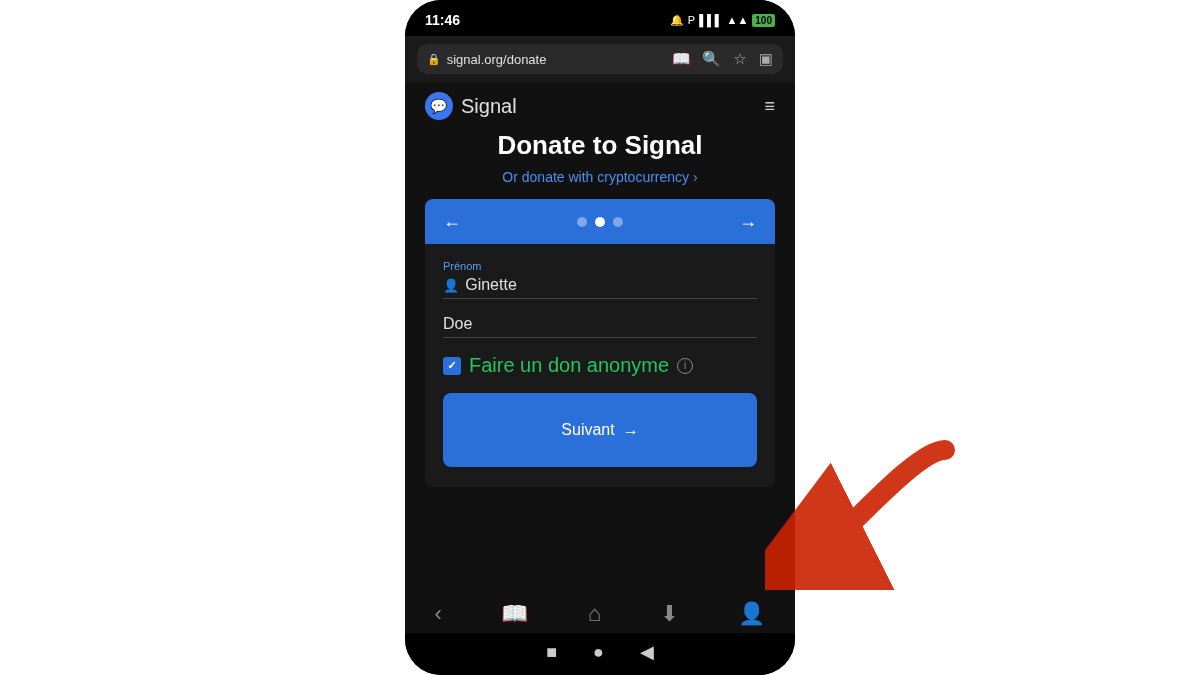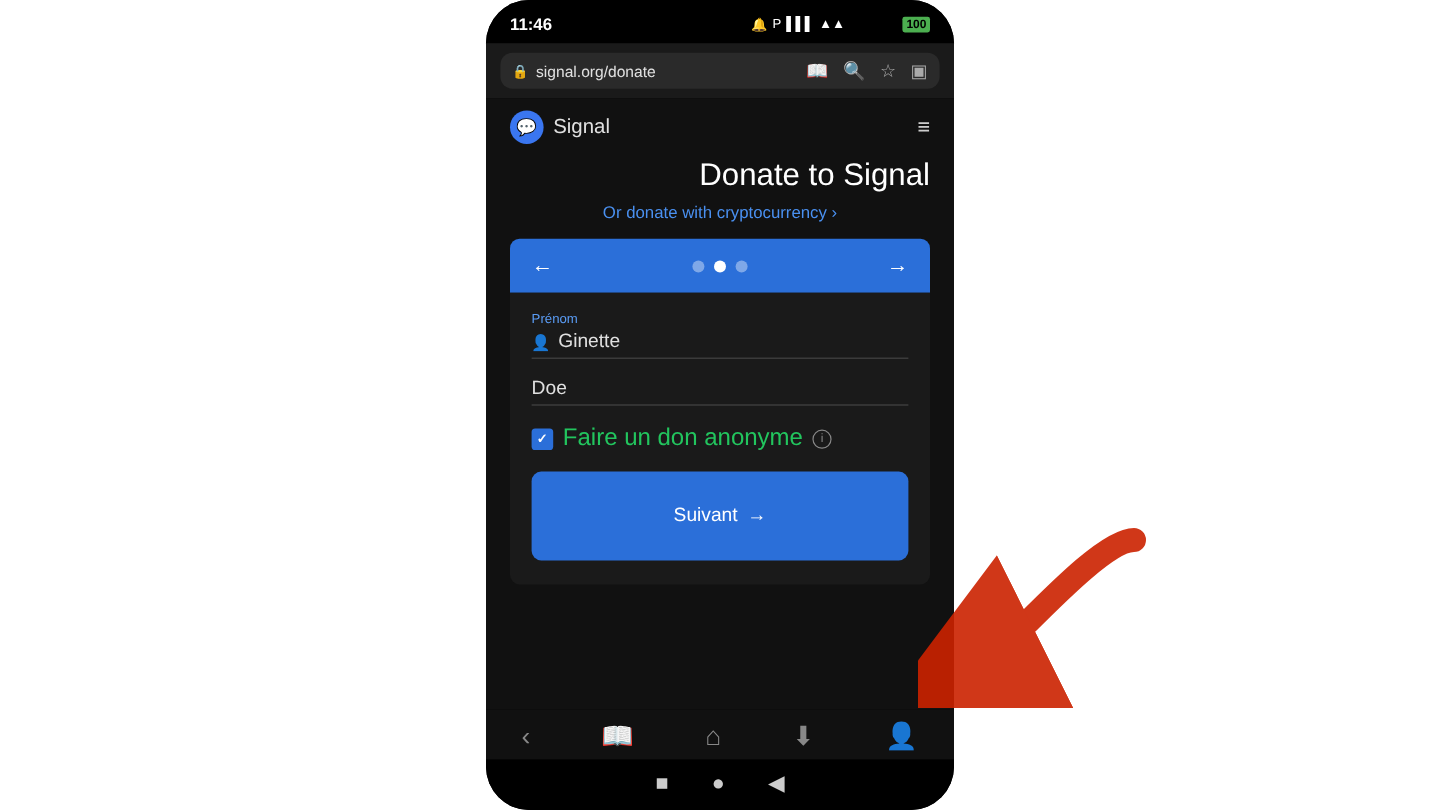--- a/index.html
+++ b/index.html
@@ -103,40 +103,40 @@
       background: #3a76f0;
       border-radius: 50%;
       display: flex;
       align-items: center;
       justify-content: center;
       color: #fff;
       font-size: 14px;
     }
     .signal-name {
       color: #e0e0e0;
-      font-size: 17px;
+      font-size: 20px;
       font-weight: 500;
     }
     .hamburger {
       color: #ccc;
       font-size: 18px;
     }
 
     
     .main-content {
       flex: 1;
       padding: 0 20px 10px 20px;
       overflow: hidden;
     }
 
     .page-title {
       color: #fff;
       font-size: 26px;
-      font-weight: 400;
-      text-align: right;
+      font-weight: 700;
+      text-align: center;
       margin-bottom: 8px;
     }
 
     .crypto-link {
       color: #4a90f0;
       font-size: 14px;
       text-align: center;
       margin-bottom: 14px;
       cursor: pointer;
       text-decoration: none;
@@ -328,21 +328,21 @@
 <div class="wrapper">
   <div class="phone-frame">
 
     <div class="status-bar">
       <span class="status-time">11:46</span>
       <div class="status-icons">
         <span>🔔</span>
         <span style="color:#fff;font-size:11px;">P</span>
         <span style="color:#fff;font-size:11px;">▌▌▌</span>
         <span style="color:#fff;font-size:11px;">▲▲</span>
-        <span style="background:#4caf50;color:#000;font-size:10px;padding:1px 3px;border-radius:2px;font-weight:700;margin-left:44px;">100</span>
+        <span style="background:#4caf50;color:#000;font-size:10px;padding:1px 3px;border-radius:2px;font-weight:700;">100</span>
       </div>
     </div>
 
     <div class="browser-chrome">
       <div class="address-bar">
         <span class="lock-icon">🔒</span>
         <span class="address-text">signal.org/donate</span>
         <div style="display:flex;gap:12px;align-items:center;">
           <span style="color:#aaa;font-size:15px;">📖</span>
           <span style="color:#aaa;font-size:15px;">🔍</span>

